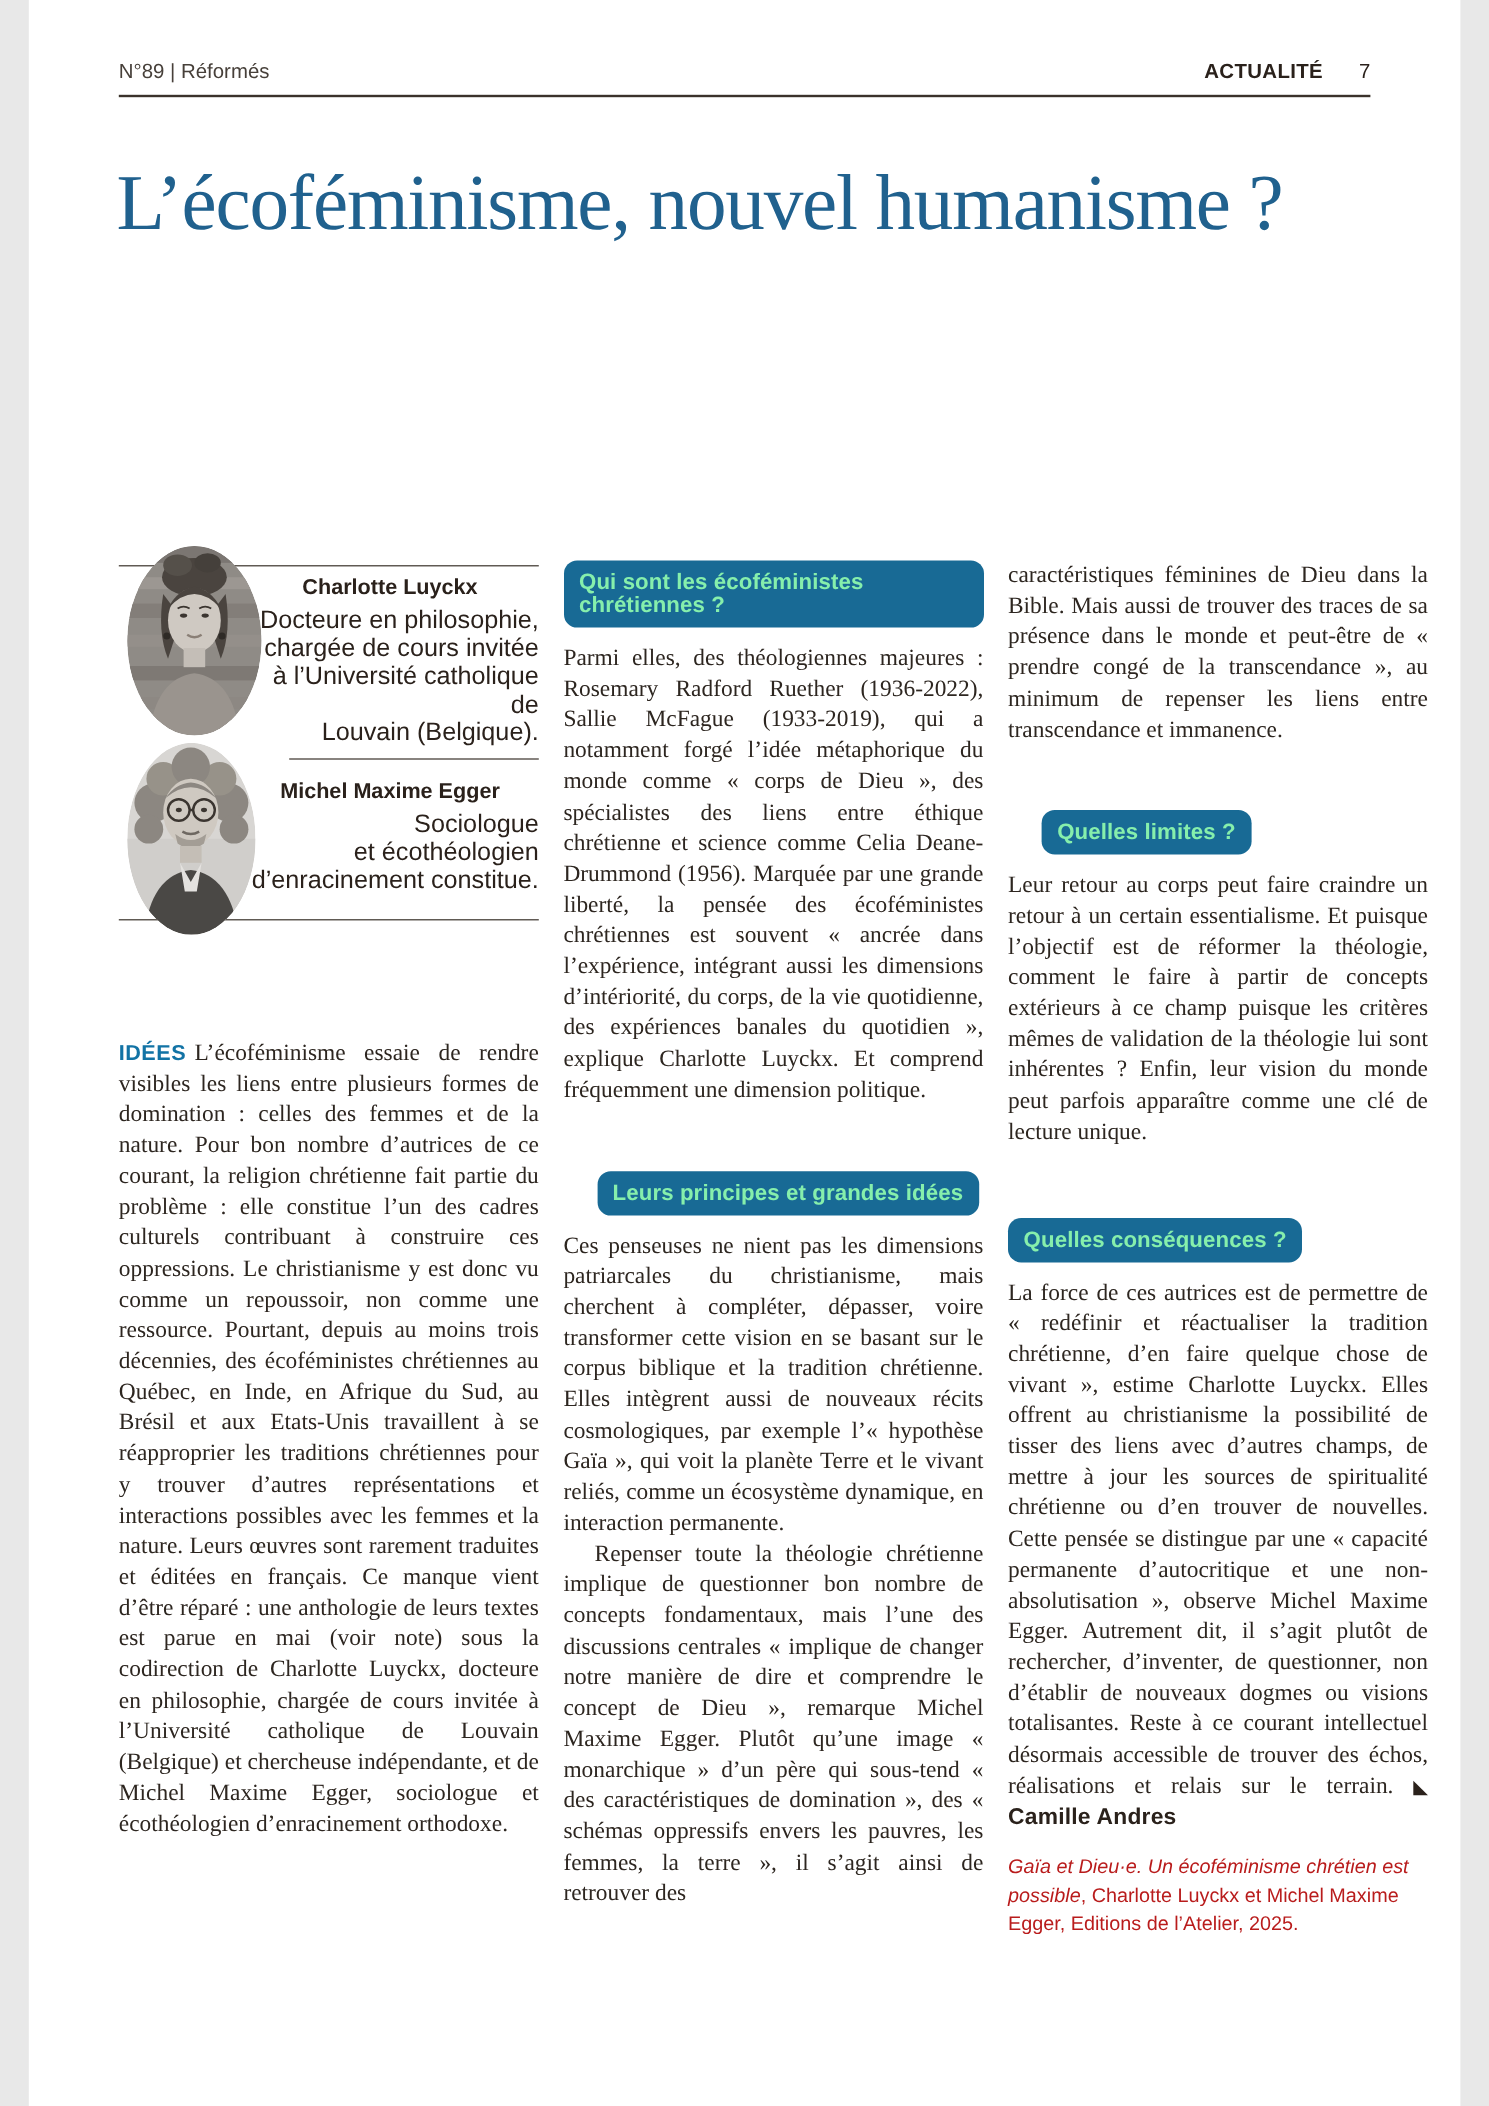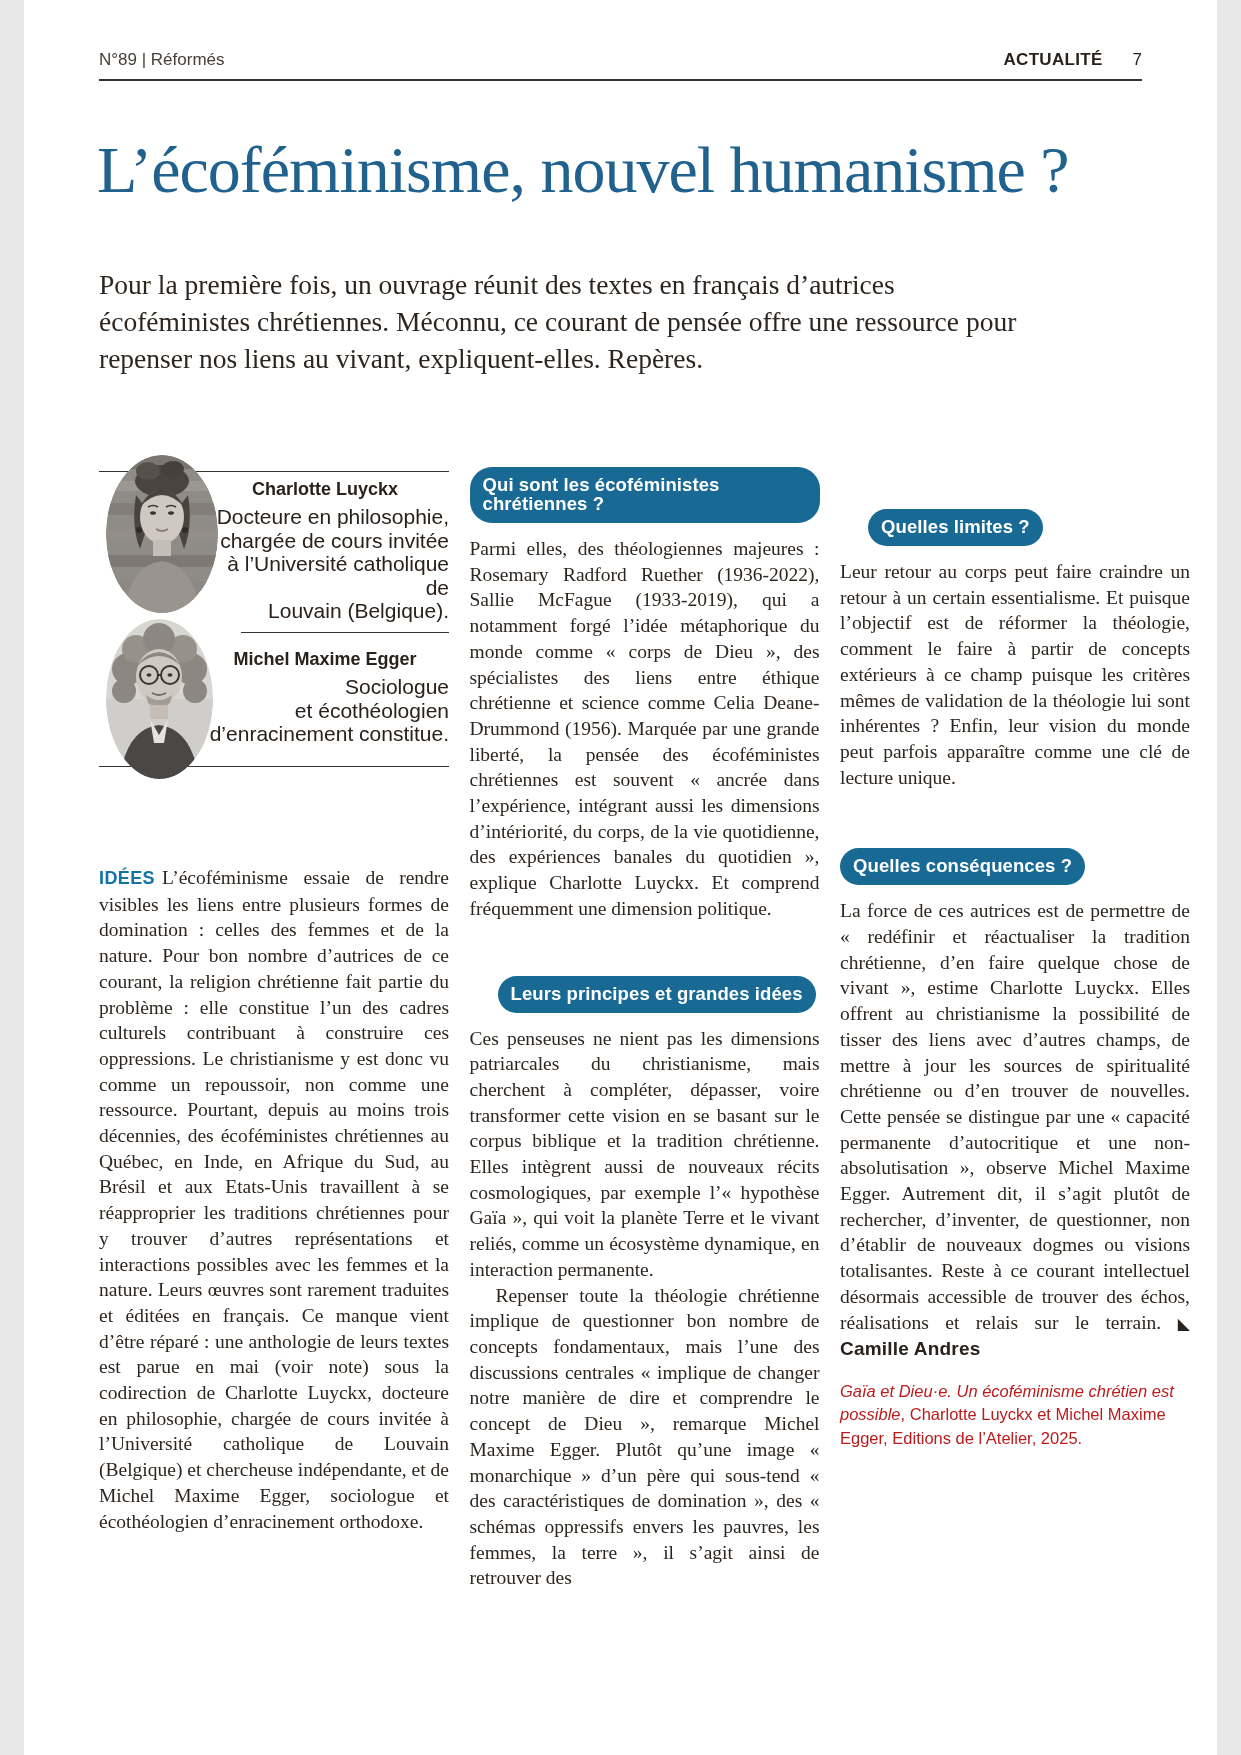--- a/index.html
+++ b/index.html
@@ -31,22 +31,22 @@
   .cols{position:absolute;top:455px;left:75px;width:1091px;display:flex;justify-content:space-between;}
   .col{width:350px;}
 
   .body{font-family:"Liberation Serif",serif;font-size:19.5px;line-height:25.7px;text-align:justify;
     color:var(--text-dark);hyphens:auto;-webkit-hyphens:auto;}
   .indent{text-indent:26px;}
   .kicker{font-family:"Liberation Sans",sans-serif;font-weight:bold;font-size:18px;letter-spacing:.4px;
     color:var(--kicker-blue);margin-right:7px;}
 
   .badge-row{line-height:0;}
-  .badge{display:inline-block;background:var(--badge-blue);color:#ffffff;font-family:"Liberation Sans",sans-serif;
-    font-weight:bold;font-size:18.5px;line-height:19px;padding:8px 13px 10px;border-radius:22px;letter-spacing:.1px;}
+  .badge{display:inline-block;background:var(--badge-blue);color:#86efac;font-family:"Liberation Sans",sans-serif;
+    font-weight:bold;font-size:18.5px;line-height:19px;padding:8px 13px 10px;border-radius:11px;letter-spacing:.1px;}
   .mt12{margin-top:12px;} .mt13{margin-top:13px;} .mt54{margin-top:54px;padding-left:28px;} .mt58{margin-top:58px;} .mt108{margin-top:80px;}
 
   
   .author-block{position:relative;height:330px;}
   .rule{position:absolute;height:0;border-top:1.5px solid var(--rule-dark);}
   .rule-top{top:16px;left:0;right:0;}
   .rule-mid{top:177px;left:142px;right:0;}
   .rule-bottom{top:311px;left:0;right:0;}
   .photo{position:absolute;z-index:2;border-radius:50%;overflow:hidden;}
   .photo-1{top:0;left:7px;width:112px;height:158px;}
@@ -72,21 +72,20 @@
     <span>N°89 | Réformés</span>
     <span class="header-right">
       <span class="section-label">ACTUALITÉ</span>
       <span class="page-number">7</span>
     </span>
   </div>
   <div class="header-rule"></div>
 
   <h1 class="title">L’écoféminisme, nouvel humanisme ?</h1>
 
-  <p class="lead">Pour la première fois, un ouvrage réunit des textes en français d’autrices écoféministes chrétiennes. Méconnu, ce courant de pensée offre une ressource pour repenser nos liens au vivant, expliquent-elles. Repères.</p>
 
   <div class="cols">
 
     <div class="col">
       <div class="author-block">
         <div class="rule rule-top"></div>
         <div class="photo photo-1">
           <svg width="112" height="158" viewBox="0 0 112 158">
             <defs>
                 <clipPath id="ov1">
@@ -185,20 +184,21 @@
       <p class="body mt13">Parmi elles, des théologiennes majeures : Rosemary Radford Ruether (1936-2022), Sallie McFague (1933-2019), qui a notamment forgé l’idée métaphorique du monde comme « corps de Dieu », des spécialistes des liens entre éthique chrétienne et science comme Celia Deane-Drummond (1956). Marquée par une grande liberté, la pensée des écoféministes chrétiennes est souvent « ancrée dans l’expérience, intégrant aussi les dimensions d’intériorité, du corps, de la vie quotidienne, des expériences banales du quotidien », explique Charlotte Luyckx. Et comprend fréquemment une dimension politique.</p>
 
       <div class="badge-row mt54">
         <span class="badge">Leurs principes et grandes idées</span>
       </div>
       <p class="body mt13">Ces penseuses ne nient pas les dimensions patriarcales du christianisme, mais cherchent à compléter, dépasser, voire transformer cette vision en se basant sur le corpus biblique et la tradition chrétienne. Elles intègrent aussi de nouveaux récits cosmologiques, par exemple l’« hypothèse Gaïa », qui voit la planète Terre et le vivant reliés, comme un écosystème dynamique, en interaction permanente.</p>
       <p class="body indent">Repenser toute la théologie chrétienne implique de questionner bon nombre de concepts fondamentaux, mais l’une des discussions centrales « implique de changer notre manière de dire et comprendre le concept de Dieu », remarque Michel Maxime Egger. Plutôt qu’une image « monarchique » d’un père qui sous-tend « des caractéristiques de domination », des « schémas oppressifs envers les pauvres, les femmes, la terre », il s’agit ainsi de retrouver des</p>
     </div>
 
     <div class="col">
+      <p class="body mt12">caractéristiques féminines de Dieu dans la Bible. Mais aussi de trouver des traces de sa présence dans le monde et peut-être de « prendre congé de la transcendance », au minimum de repenser les liens entre transcendance et immanence.</p>
 
       <div class="badge-row mt54">
         <span class="badge">Quelles limites ?</span>
       </div>
       <p class="body mt13">Leur retour au corps peut faire craindre un retour à un certain essentialisme. Et puisque l’objectif est de réformer la théologie, comment le faire à partir de concepts extérieurs à ce champ puisque les critères mêmes de validation de la théologie lui sont inhérentes ? Enfin, leur vision du monde peut parfois apparaître comme une clé de lecture unique.</p>
 
       <div class="badge-row mt58">
         <span class="badge">Quelles conséquences ?</span>
       </div>
       <p class="body mt13">

